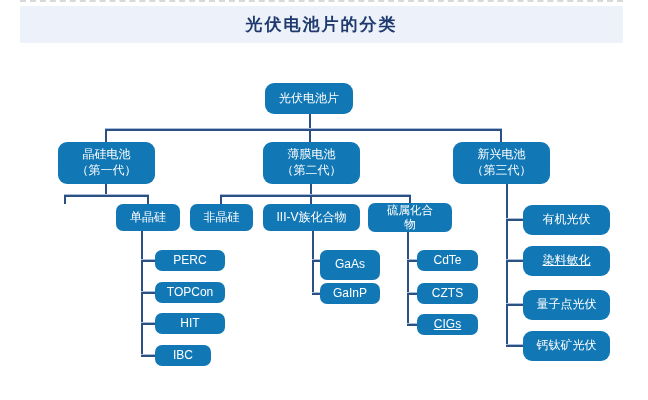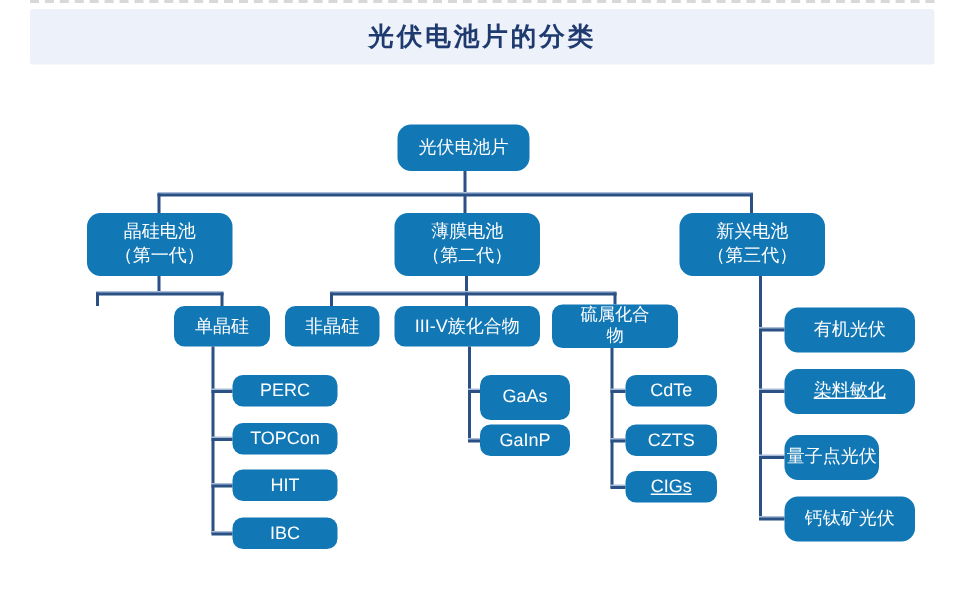--- a/index.html
+++ b/index.html
@@ -68,21 +68,21 @@
   <div class="node wrap" style="left:368px;top:203px;width:84px;height:29px;">硫属化合物</div>
 
   <div class="vline" style="left:141px;top:231px;height:125px;"></div>
   <div class="hline" style="left:141px;top:260px;width:14px;"></div>
   <div class="hline" style="left:141px;top:292px;width:14px;"></div>
   <div class="hline" style="left:141px;top:323px;width:14px;"></div>
   <div class="hline" style="left:141px;top:355px;width:14px;"></div>
   <div class="node" style="left:155px;top:250px;width:70px;height:21px;">PERC</div>
   <div class="node" style="left:155px;top:282px;width:70px;height:21px;">TOPCon</div>
   <div class="node" style="left:155px;top:313px;width:70px;height:21px;">HIT</div>
-  <div class="node" style="left:155px;top:345px;width:70px;height:21px;">IBC</div>
+  <div class="node" style="left:155px;top:345px;width:56px;height:21px;">IBC</div>
 
   <div class="vline" style="left:312px;top:231px;height:63px;"></div>
   <div class="hline" style="left:312px;top:260px;width:8px;"></div>
   <div class="hline" style="left:312px;top:293px;width:8px;"></div>
   <div class="node" style="left:320px;top:250px;width:60px;height:30px;">GaAs</div>
   <div class="node" style="left:320px;top:283px;width:60px;height:21px;">GaInP</div>
 
   <div class="vline" style="left:407px;top:232px;height:93px;"></div>
   <div class="hline" style="left:407px;top:260px;width:10px;"></div>
   <div class="hline" style="left:407px;top:293px;width:10px;"></div>
@@ -91,16 +91,16 @@
   <div class="node" style="left:417px;top:283px;width:61px;height:21px;">CZTS</div>
   <div class="node" style="left:417px;top:314px;width:61px;height:21px;text-decoration:underline;">CIGs</div>
 
   <div class="vline" style="left:506px;top:184px;height:162px;"></div>
   <div class="hline" style="left:506px;top:219px;width:17px;"></div>
   <div class="hline" style="left:506px;top:260px;width:17px;"></div>
   <div class="hline" style="left:506px;top:304px;width:17px;"></div>
   <div class="hline" style="left:506px;top:345px;width:17px;"></div>
   <div class="node lg" style="left:523px;top:205px;width:87px;height:30px;">有机光伏</div>
   <div class="node lg" style="left:523px;top:246px;width:87px;height:30px;text-decoration:underline;">染料敏化</div>
-  <div class="node lg" style="left:523px;top:290px;width:63px;height:30px;">量子点光伏</div>
+  <div class="node lg" style="left:523px;top:290px;width:87px;height:30px;">量子点光伏</div>
   <div class="node lg" style="left:523px;top:331px;width:87px;height:30px;">钙钛矿光伏</div>
 
 </div>
 
 </body></html>

